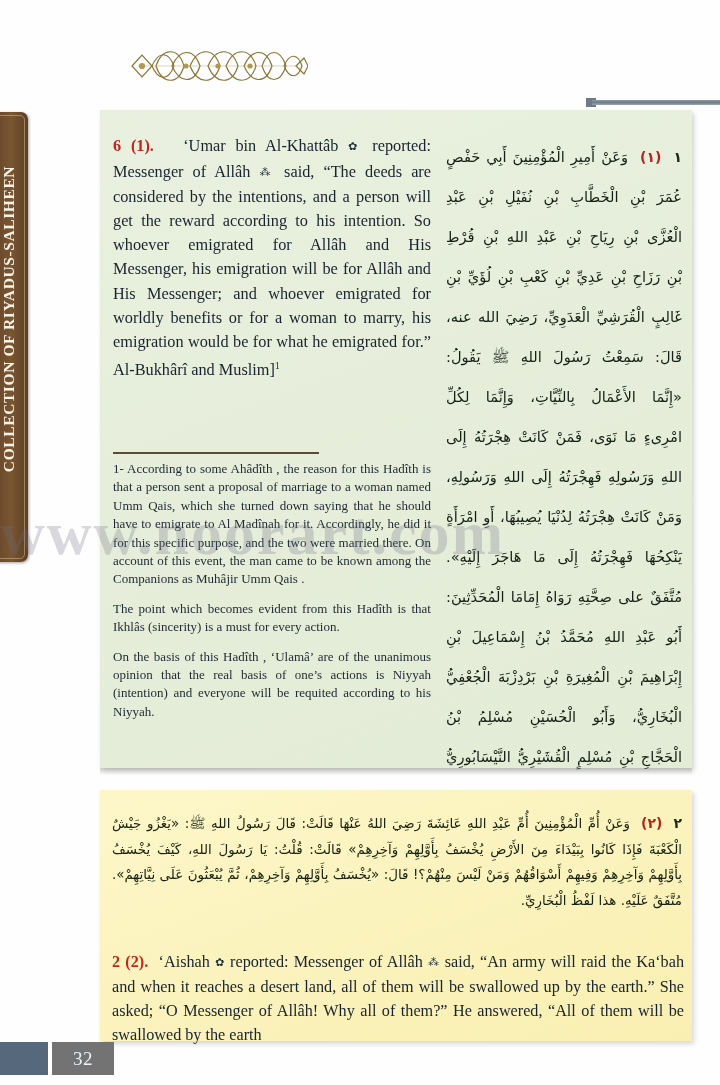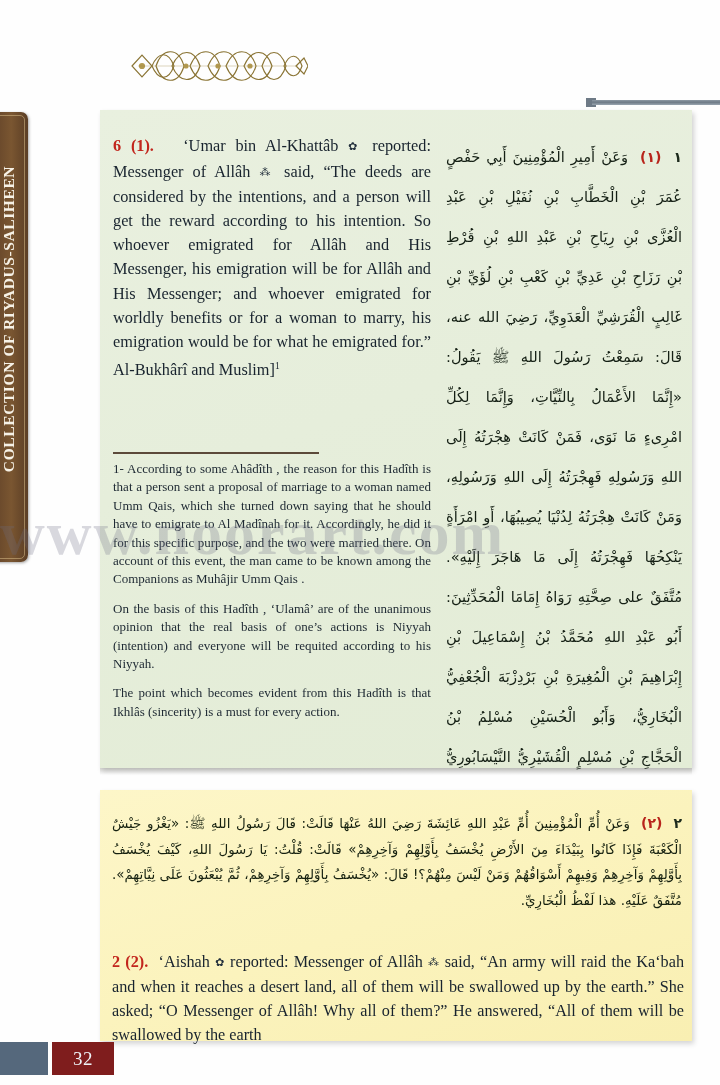--- a/index.html
+++ b/index.html
@@ -146,21 +146,21 @@
     position:absolute;left:112px;top:934px;width:572px;
   }
   .yeng-body{
     font-family:"Liberation Serif", serif;
     font-size:16.2px;line-height:24px;color:#18232e;text-align:justify;
   }
 
   
   #pagenum-box{
     position:absolute;left:52px;top:1042px;width:62px;height:33px;
-    background:#7f1d1d;
+    background:#737373;
     display:flex;align-items:center;justify-content:center;
   }
   #pagenum{
     color:#eef2f6;font-family:"Liberation Serif", serif;
     font-size:19px;letter-spacing:.5px;
   }
   #pagenum-bar{
     position:absolute;left:-10px;top:1042px;width:58px;height:33px;
     background:#55687c;
   }
@@ -226,22 +226,22 @@
       <span>reported: Messenger of Allâh</span>
       <span class="honorific">⁂</span>
       <span>said, “The deeds are considered by the intentions, and a person will get the reward according to his intention. So whoever emigrated for Allâh and His Messenger, his emigration will be for Allâh and His Messenger; and whoever emigrated for worldly benefits or for a woman to marry, his emigration would be for what he emigrated for.” Al-Bukhârî and Muslim]</span><sup class="fnref">1</sup>
     </p>
   </div>
 
   <div id="fn-rule"></div>
 
   <div id="footnote">
     <p class="fn-body">1- According to some Ahâdîth , the reason for this Hadîth is that a person sent a proposal of marriage to a woman named Umm Qais, which she turned down saying that he should have to emigrate to Al Madînah for it. Accordingly, he did it for this specific purpose, and the two were married there. On account of this event, the man came to be known among the Companions as Muhâjir Umm Qais .</p>
+    <p class="fn-body">The point which becomes evident from this Hadîth is that Ikhlâs (sincerity) is a must for every action.</p>
     <p class="fn-body">On the basis of this Hadîth , ‘Ulamâ’ are of the unanimous opinion that the real basis of one’s actions is Niyyah (intention) and everyone will be requited according to his Niyyah.</p>
-    <p class="fn-body">The point which becomes evident from this Hadîth is that Ikhlâs (sincerity) is a must for every action.</p>
   </div>
 
   <div id="ara-col">
     <p class="ara-body">
       <span class="ara-seq">١</span>&nbsp;&nbsp;<span class="ara-num">(١)</span>&nbsp;&nbsp;<span>وَعَنْ أَمِيرِ الْمُؤْمِنِينَ أَبِي حَفْصٍ عُمَرَ بْنِ الْخَطَّابِ بْنِ نُفَيْلِ بْنِ عَبْدِ الْعُزَّى بْنِ رِيَاحِ بْنِ عَبْدِ اللهِ بْنِ قُرْطِ بْنِ رَزَاحِ بْنِ عَدِيِّ بْنِ كَعْبِ بْنِ لُؤَيِّ بْنِ غَالِبٍ الْقُرَشِيِّ الْعَدَوِيِّ، رَضِيَ الله عنه، قَالَ: سَمِعْتُ رَسُولَ اللهِ ﷺ يَقُولُ: «إِنَّمَا الأَعْمَالُ بِالنِّيَّاتِ، وَإِنَّمَا لِكُلِّ امْرِىءٍ مَا نَوَى، فَمَنْ كَانَتْ هِجْرَتُهُ إِلَى اللهِ وَرَسُولِهِ فَهِجْرَتُهُ إِلَى اللهِ وَرَسُولِهِ، وَمَنْ كَانَتْ هِجْرَتُهُ لِدُنْيَا يُصِيبُهَا، أَوِ امْرَأَةٍ يَنْكِحُهَا فَهِجْرَتُهُ إِلَى مَا هَاجَرَ إِلَيْهِ». مُتَّفَقٌ على صِحَّتِهِ رَوَاهُ إِمَامَا الْمُحَدِّثِينَ: أَبُو عَبْدِ اللهِ مُحَمَّدُ بْنُ إِسْمَاعِيلَ بْنِ إِبْرَاهِيمَ بْنِ الْمُغِيرَةِ بْنِ بَرْدِزْبَهَ الْجُعْفِيُّ الْبُخَارِيُّ، وَأَبُو الْحُسَيْنِ مُسْلِمُ بْنُ الْحَجَّاجِ بْنِ مُسْلِمٍ الْقُشَيْرِيُّ النَّيْسَابُورِيُّ - رَضِيَ الله عَنْهُمَا - في صَحِيحَيْهِمَا اللَّذَيْنِ هُمَا أَصَحُّ الْكُتُبِ الْمُصَنَّفَةِ.</span>
     </p>
   </div>
 
   <div class="panel" id="yellow-block"></div>
 

